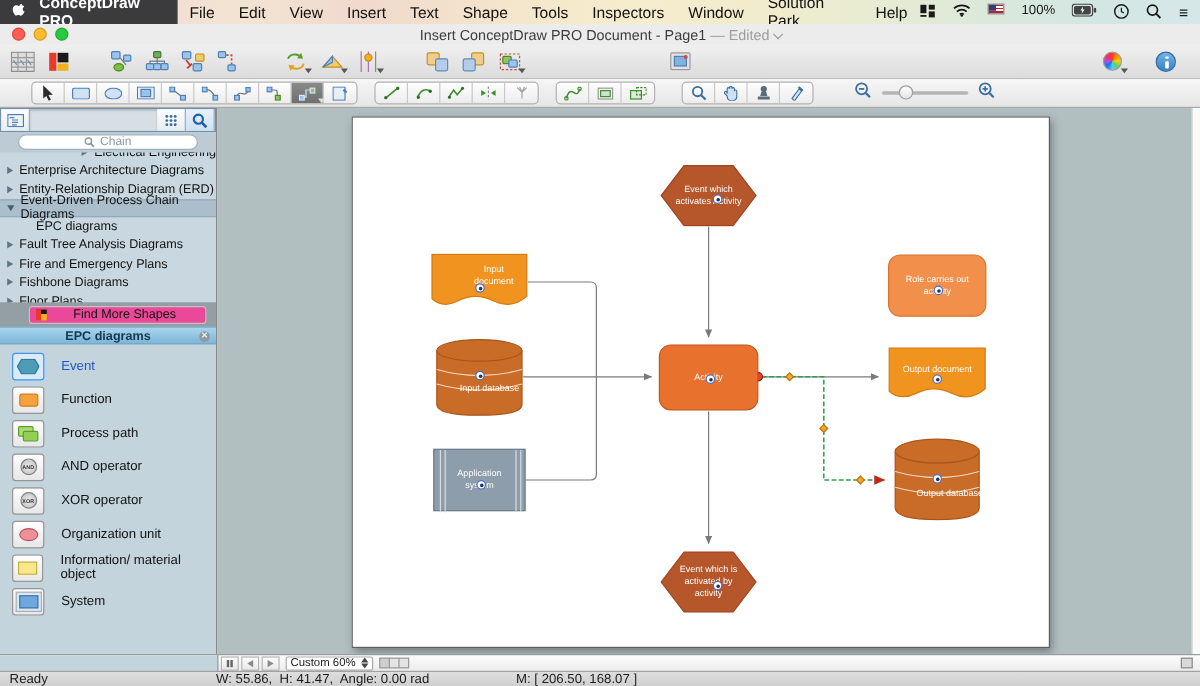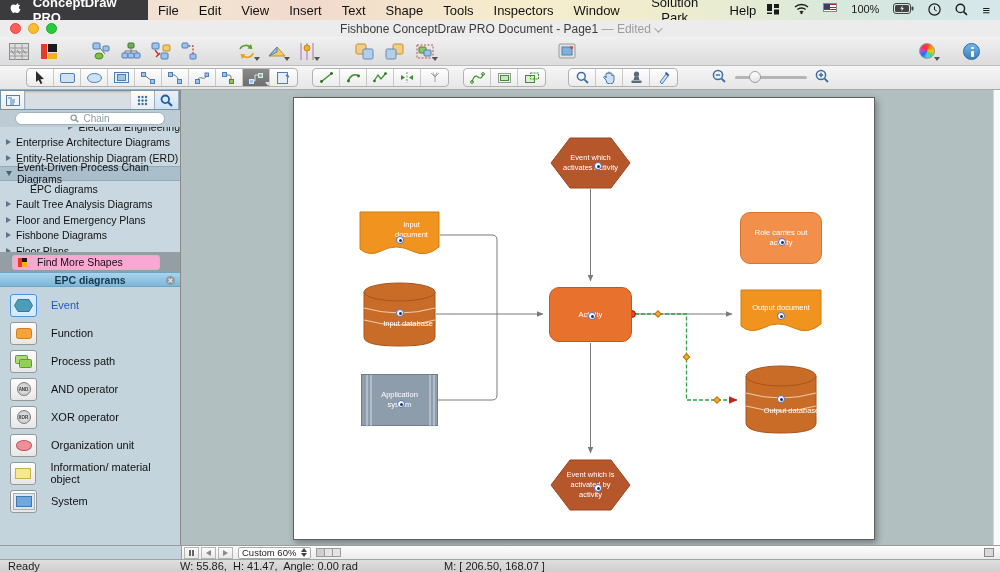--- a/index.html
+++ b/index.html
@@ -6,21 +6,21 @@
   html,body { width:1000px; height:572px; overflow:hidden; font-family:"Liberation Sans", sans-serif; }
   #app { position:relative; width:1000px; height:572px; background:#e8e8e8; }
 
   
   #menubar { position:absolute; top:0; left:0; width:1000px; height:20px;
     background:linear-gradient(90deg,#ece0de 0%,#f2dcd6 10%,#f3e4d2 20%,#f1d9cd 30%,#f4e5cb 42%,#f6edcd 52%,#f2eccc 62%,#e9ecd2 72%,#dbe9da 82%,#d2e6e2 91%,#d6e7ea 100%);
     display:flex; align-items:center; font-size:13px; color:#111; }
   #menubar .app-zone { display:flex; align-items:center; height:20px; background:#3b3b3d; color:#fff; padding:0 12px 0 10px; gap:12px;justify-content:center; }
   .apple { width:12px; height:14px; }
   .app-name { font-weight:bold; font-size:13px; }
-  .menu-item { padding:0 10px; height:20px; display:flex; align-items:center;text-align:center; }
+  .menu-item { padding:0 10px; height:20px; display:flex; align-items:center; }
   #menubar .spacer { flex:1; }
   .status-icons { display:flex; align-items:flex-start; gap:14px; padding-right:10px; color:#1a1a1a; }
   .batt-pct { font-size:11px; }
   .flag-icon { width:14px; height:9px; background:repeating-linear-gradient(#b22234 0 1.3px,#fff 1.3px 2.6px); position:relative; border:0.5px solid #888; }
   .flag-icon::after { content:""; position:absolute; left:0; top:0; width:6px; height:5px; background:#3c3b6e; }
   .list-glyph { font-size:13px; }
 
   
   #titlebar { position:absolute; top:20px; left:0; width:1000px; height:17px; background:#ececec;
     display:flex; align-items:center; font-size:12px; color:#3c3c3c; }
@@ -71,22 +71,22 @@
   #search-pill { width:150px; height:13px; background:#fff; border:1px solid #9fb2bd; border-radius:7px;
     display:flex; align-items:center; justify-content:center; gap:4px; color:#8b9aa4; font-size:10px; }
   #cat-list { height:125px; overflow:hidden; background:#c9d8e0; font-size:10.5px; color:#111; }
   .cat-row { height:15.5px; display:flex; align-items:center; padding-left:6px; gap:5px; }
   .cat-row.clipped { margin-top:-8px;justify-content:flex-end; }
   .cat-row.selected { background:#aabfcb; border-top:1px solid #93abb9; border-bottom:1px solid #93abb9; }
   .cat-row.child { padding-left:30px; }
   .tri-r { width:0; height:0; border-left:5px solid #5e7584; border-top:3.5px solid transparent; border-bottom:3.5px solid transparent; }
   .tri-d { width:0; height:0; border-top:5px solid #45616f; border-left:3.5px solid transparent; border-right:3.5px solid transparent; }
   #find-strip { height:20px; background:#939ea5; display:flex; align-items:center; }
-  #find-more { margin-left:12px; width:148px; height:15px; background:#f9a8d4; border:1px solid #c2c2c2; border-radius:3px;
-    display:flex; align-items:center; gap:10px; padding-left:5px; font-size:10.5px; color:#111; }
+  #find-more { margin-left:24px; width:148px; height:15px; background:#ec4899; border:1px solid #c2c2c2; border-radius:3px;
+    display:flex; align-items:center; gap:22px; padding-left:5px; font-size:10.5px; color:#111; }
   .fm-icon { width:9px; height:9px; background:
     linear-gradient(90deg,#e8392b 0 4px, transparent 4px),
     linear-gradient(#1a1a1a 0 4px, #f2b01e 4px 9px); position:relative; }
   .fm-icon::after { content:""; position:absolute; left:0; top:0; width:4px; height:4px; background:#e8392b; }
   #epc-header { height:15px; background:linear-gradient(#a9d4ec,#7cb7da); border-top:1px solid #6fa3c4; border-bottom:1px solid #6fa3c4;
     display:flex; align-items:center; justify-content:center; position:relative; font-size:10.5px; font-weight:bold; color:#16384f; }
   .close-x { position:absolute; right:5px; top:2.5px; width:9px; height:9px; border-radius:50%; background:#8d9aa2; color:#e9eef1; font-size:7px; line-height:9px; text-align:center; }
   #shape-list { background:#c4d4dd; height:268px; overflow:hidden; padding-top:4px; }
   .shape-item { height:28px; display:flex; align-items:center; }
   .shape-box { width:27px; height:23px; margin-left:10px; background:linear-gradient(#fefefe,#e7e7e7); border:1px solid #979797; border-radius:3px;
@@ -138,21 +138,21 @@
   .page-squares i:first-child { background:#cfcfcf; }
   #hscroll-track { flex:1; height:14px; }
   .corner-icon { width:10px; height:9px; border:1px solid #8a8a8a; background:#d9d9d9; margin-right:6px; }
 
   
   #statusbar { position:absolute; top:559px; left:0; width:1000px; height:13px; background:linear-gradient(#dedede,#cfcfcf);
     border-top:1px solid #a2a2a2; font-size:11px; color:#1c1c1c; }
   #statusbar span { position:absolute; top:0; white-space:pre; }
   #status-ready { left:8px; }
   #status-dims { left:180px; }
-  #status-mouse { left:444px; }
+  #status-mouse { left:430px; }
 </style>
 </head>
 <body>
 
 <div id="app">
 
   <div id="menubar">
     <div class="app-zone">
       <svg class="apple" viewBox="0 0 12 14">
         <path d="M8.2 1.1c.1.9-.3 1.7-.8 2.3-.5.6-1.4 1.1-2.2 1-.1-.8.3-1.7.8-2.2C6.5 1.5 7.5 1.1 8.2 1.1zM10.8 10.3c-.4.9-.6 1.3-1.1 2-.7 1-1.7 2.3-2.9 2.3-1.1 0-1.4-.7-2.8-.7-1.4 0-1.7.7-2.8.7C.9 14.6 0 13.4-.7 12.4-2.6 9.6-2.8 6.3-1.6 4.6-.8 3.4.5 2.7 1.7 2.7c1.2 0 2 .7 3 .7 1 0 1.6-.7 3-.7 1.1 0 2.2.6 3 1.6-2.6 1.4-2.2 5.1 1.1 6z" transform="translate(2.6 -1.5) scale(0.82)" fill="#fff"></path>
@@ -199,21 +199,21 @@
       <svg width="13" height="13" viewBox="0 0 13 13">
         <circle cx="5.4" cy="5.4" r="4.2" fill="none" stroke="#1a1a1a" stroke-width="1.4"></circle>
         <path d="M8.6 8.6 L12 12" stroke="#1a1a1a" stroke-width="1.6"></path>
       </svg>
       <span class="list-glyph">≡</span>
     </div>
   </div>
 
   <div id="titlebar">
     <div class="title-wrap">
-      <span>Fishbone ConceptDraw PRO Document - Page1</span>
+      <span>Insert ConceptDraw PRO Document - Page1</span>
       <span class="title-edited"> <span>—</span> <span>Edited</span><span class="chev-down"></span></span>
     </div>
     <div class="traffic">
       <span class="light red"></span>
       <span class="light yellow"></span>
       <span class="light green"></span>
     </div>
   </div>
 
   <div id="toolbar1">
@@ -568,21 +568,21 @@
           </div>
         <div class="cat-row child">
             <span>EPC diagrams</span>
           </div>
         <div class="cat-row">
             <span class="tri-r"></span>
             <span>Fault Tree Analysis Diagrams</span>
           </div>
         <div class="cat-row">
             <span class="tri-r"></span>
-            <span>Floor and Emergency Plans</span>
+            <span>Fire and Emergency Plans</span>
           </div>
         <div class="cat-row">
             <span class="tri-r"></span>
             <span>Fishbone Diagrams</span>
           </div>
         <div class="cat-row">
             <span class="tri-r"></span>
             <span>Floor Plans</span>
           </div>
       </div>

